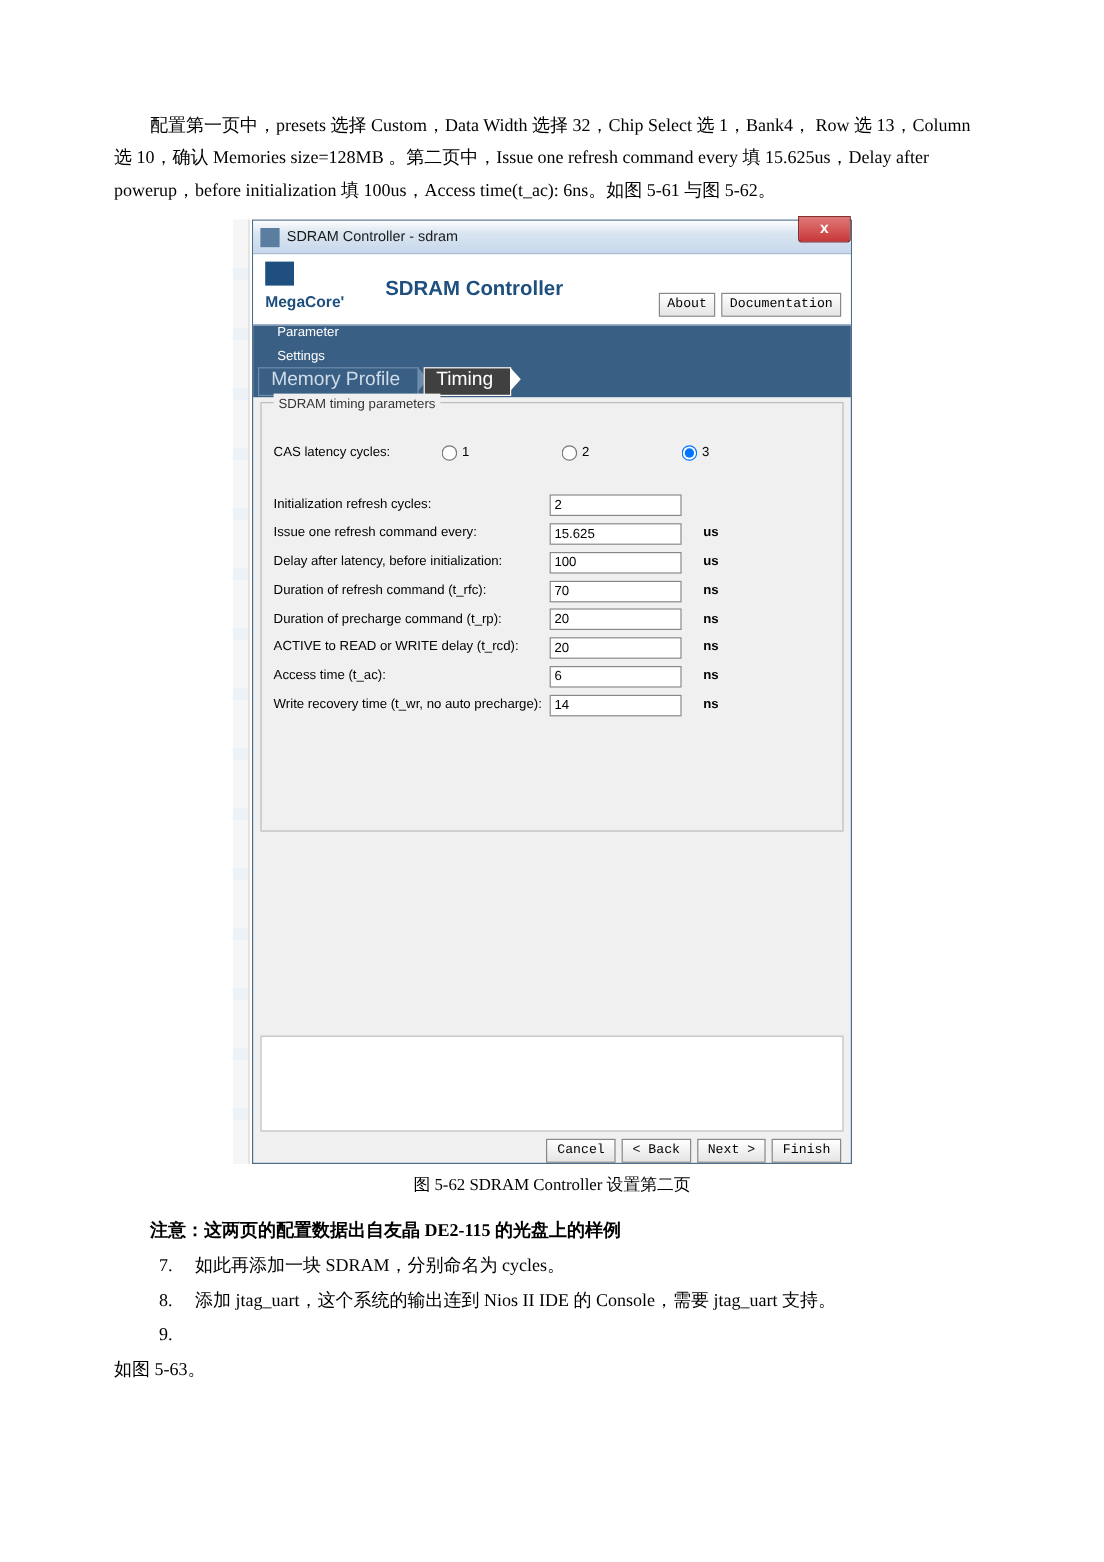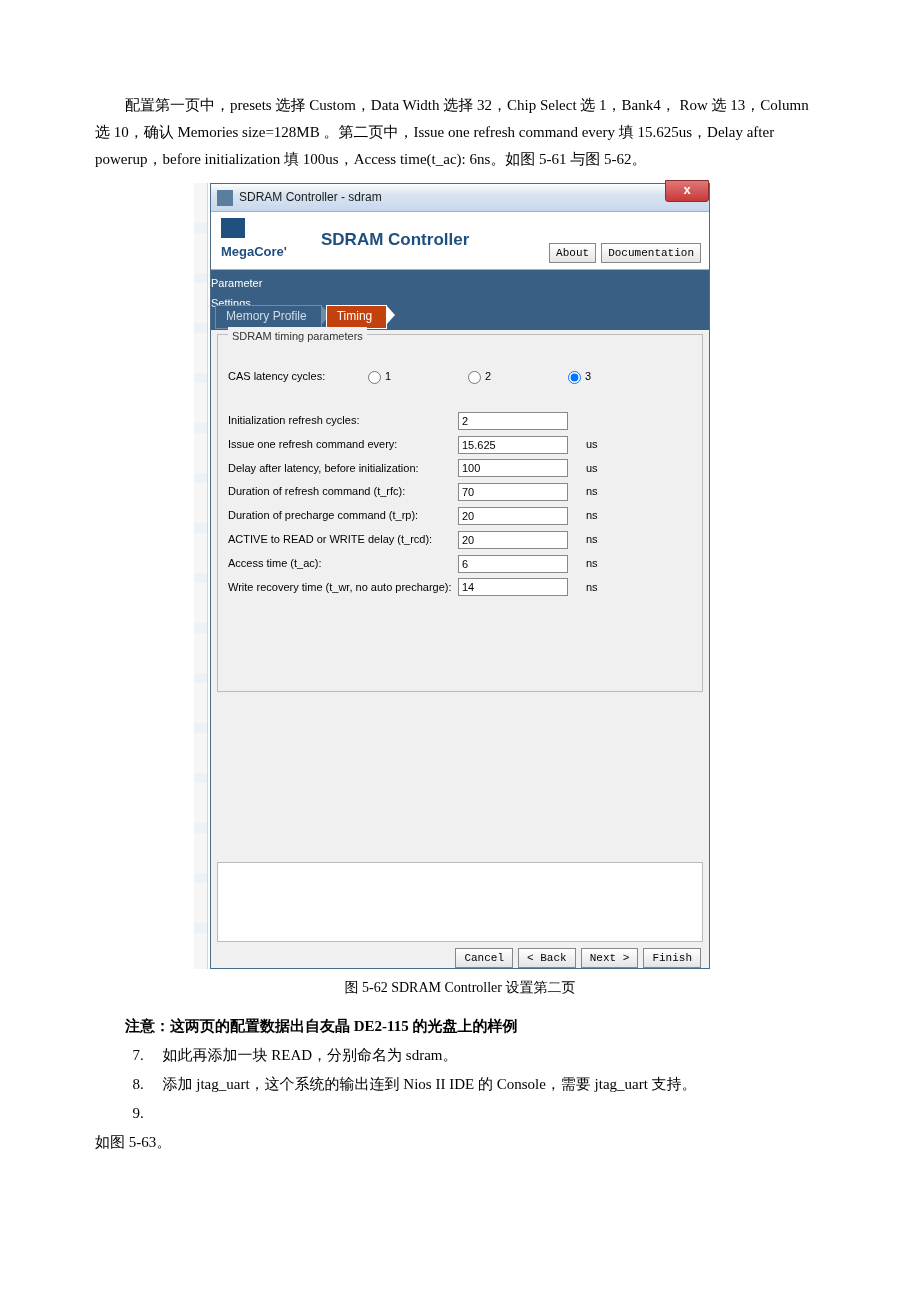--- a/index.html
+++ b/index.html
@@ -59,52 +59,52 @@
   .logo-block { width: 52px; }
   .logo { width: 24px; height: 20px; background:#1e4f7f; display:block; margin-bottom:2px;}
   .logo-label { font-size: 13px; color:#1e4f7f;font-weight:bold; }
   .big-title { font-size: 17px; font-weight: bold; color:#1e4f7f; font-family: Arial, sans-serif; margin-left: 48px; }
   .header-btns { position:absolute; right:8px; bottom:6px; }
   .header-btns button {
     font-family: "Courier New", monospace; font-size: 11px;
     background: linear-gradient(#fff,#e4e4e4);
     border:1px solid #888; height:20px; padding:0 6px; margin-left:2px;
   }
-  .param-bar { background:#3a5f84; color:#fff; height:34px; padding:4px 0; font-size:11px; display:flex; }
+  .param-bar { background:#3a5f84; color:#fff; height:34px; padding:4px 20px; font-size:11px; display:flex; align-items:center; }
   .bread-bar {
     background:#3a5f84; height:26px; display:flex; align-items:center; padding:0 4px;
   }
   .crumb {
     position: relative;
     height: 24px; line-height:20px;
     padding: 0 14px 0 10px;
     background:#3a5f84; color:#d0dce8;
-    font-size:12px;
+    font-size:16px;
     border:1px solid #6f8daa;
     margin-right: 4px;
   }
-  .crumb.active { background:#c2410c; color:#fff; font-weight: normal; border-color:#fff;}
+  .crumb.active { background:#404040; color:#fff; font-weight: normal; border-color:#fff;}
   .crumb::after {
     content:""; position:absolute; right:-9px; top:-1px;
     border-left:9px solid #6f8daa; border-top:10px solid transparent; border-bottom:10px solid transparent;
   }
   .crumb.active::after { border-left-color:#fff; }
   .group {
     border:1px solid #bbb; margin:4px 6px 6px 6px; padding:8px 10px 10px 10px;
     background:#f0f0f0;
     height: 358px;
   }
   .group-title { position:relative; top:-16px; background:#f0f0f0; padding:0 4px; color:#333; width:fit-content; font-size:11px;}
   .row { display:flex; align-items:center; margin:4px 0; font-size:11px; }
   .row .lbl { width: 230px; }
   .row input[type="text"] {
     width: 110px; height:18px; border:1px solid #888; background:#fff;
     font-size:11px; padding:0 3px; font-family: Tahoma, sans-serif;
   }
-  .row .unit { margin-left: 18px; width:20px; }
+  .row .unit { margin-left: 18px; width:20px;font-weight:bold; }
   .radio-row { display:flex; align-items:center; margin:4px 0 24px 0; font-size:11px; }
   .radio-row .lbl { width:140px; }
   .radio-opt { width:100px; display:flex; align-items:center; gap:4px;}
   .radio-opt input { margin:0;}
   .spacer-blank { height:160px; background:#f0f0f0; margin:0 6px;}
   .desc-box { margin:4px 6px; height:80px; border:1px solid #bbb; background:#fff;}
   .footer-btns { text-align:right; padding:2px 8px 0 0; }
   .footer-btns button {
     font-family:"Courier New", monospace; font-size:11px;
     background:linear-gradient(#fff,#e4e4e4); border:1px solid #888; height:20px; padding:0 8px; margin-left:2px;
@@ -229,21 +229,21 @@
  </div>
 </div>
 
 <p class="caption">图 5-62 SDRAM Controller 设置第二页</p>
 
 <p class="note-line">注意：这两页的配置数据出自友晶 DE2-115 的光盘上的样例</p>
 
 <ol class="steps">
   <li>
       <span class="num">7.</span>
-      <span>如此再添加一块 READ，分别命名为 sdram。</span>
+      <span>如此再添加一块 SDRAM，分别命名为 cycles。</span>
     </li>
   <li>
       <span class="num">8.</span>
       <span>添加 jtag_uart，这个系统的输出连到 Nios II IDE 的 Console，需要 jtag_uart 支持。</span>
     </li>
   <li>
       <span class="num">9.</span>
     </li>
 </ol>
 <p class="no-indent">如图 5-63。</p>

